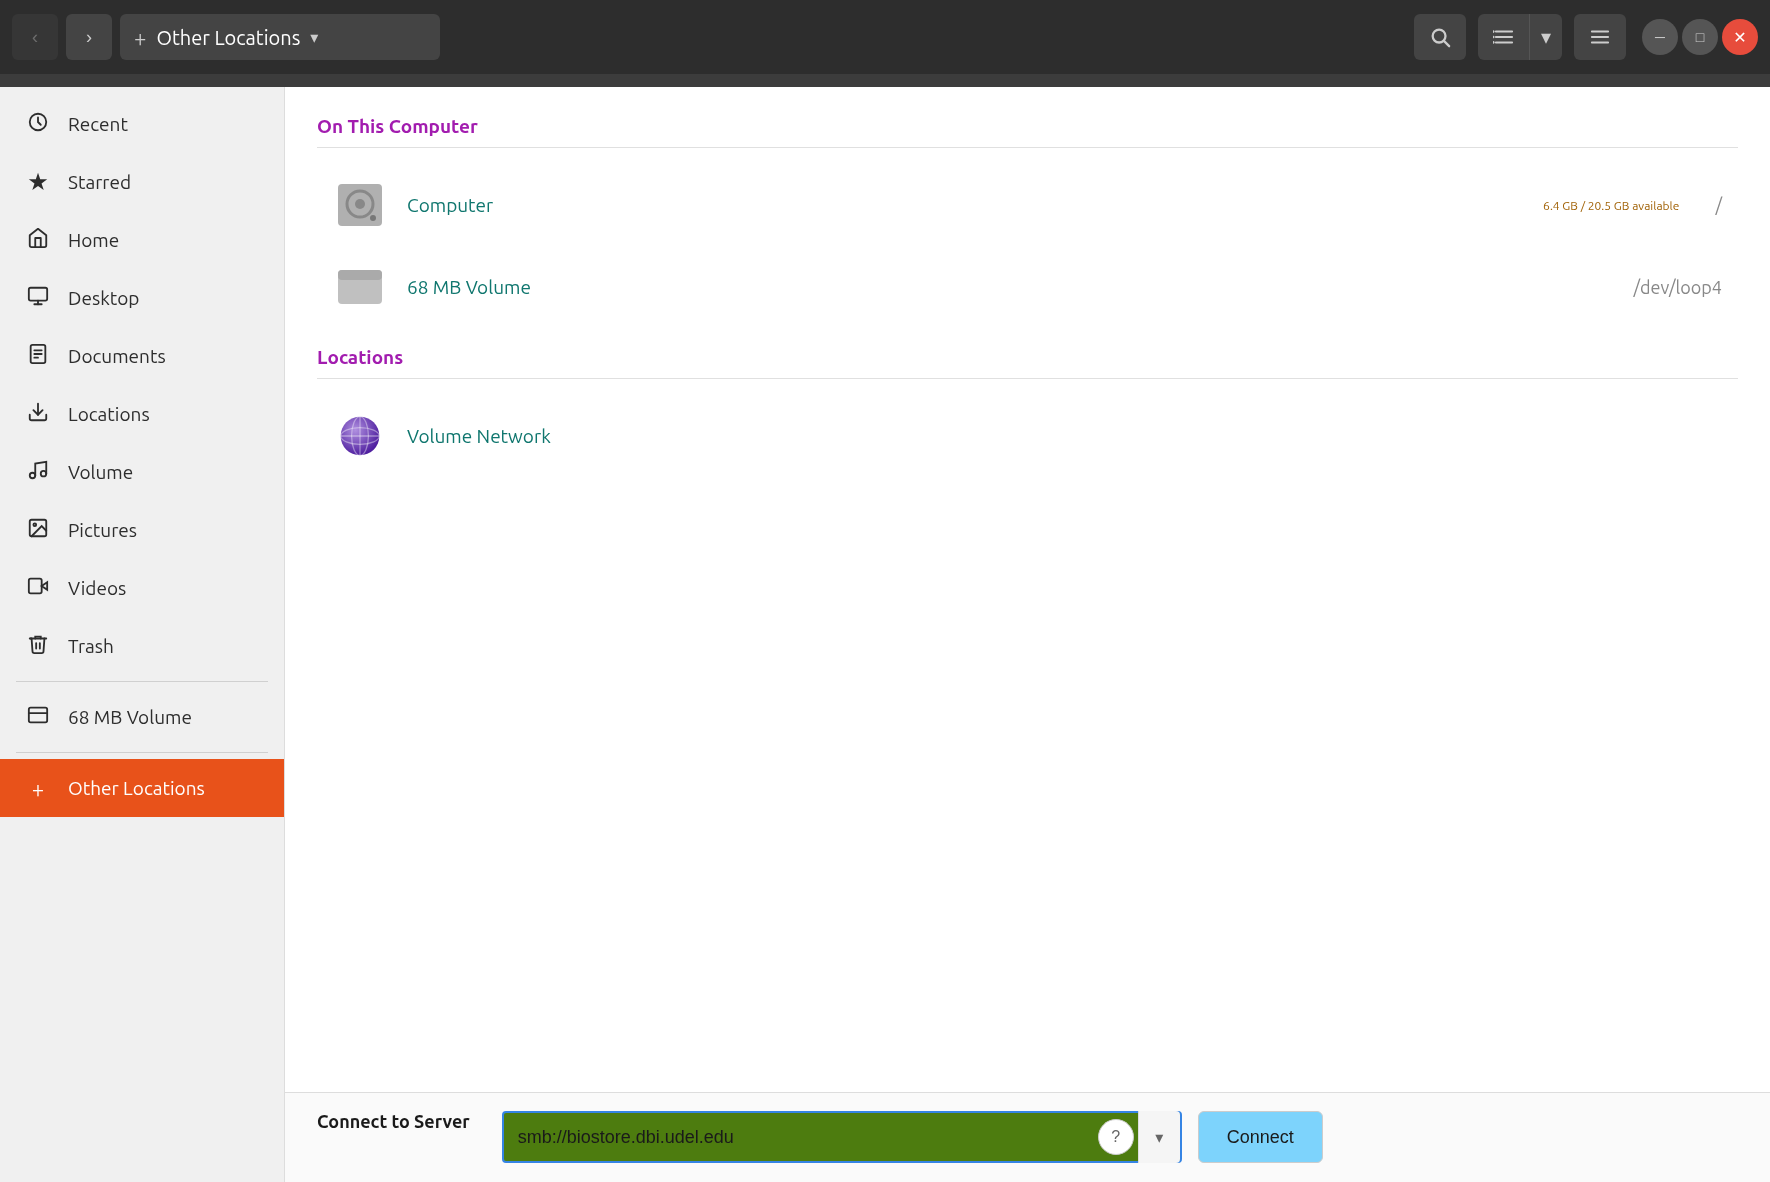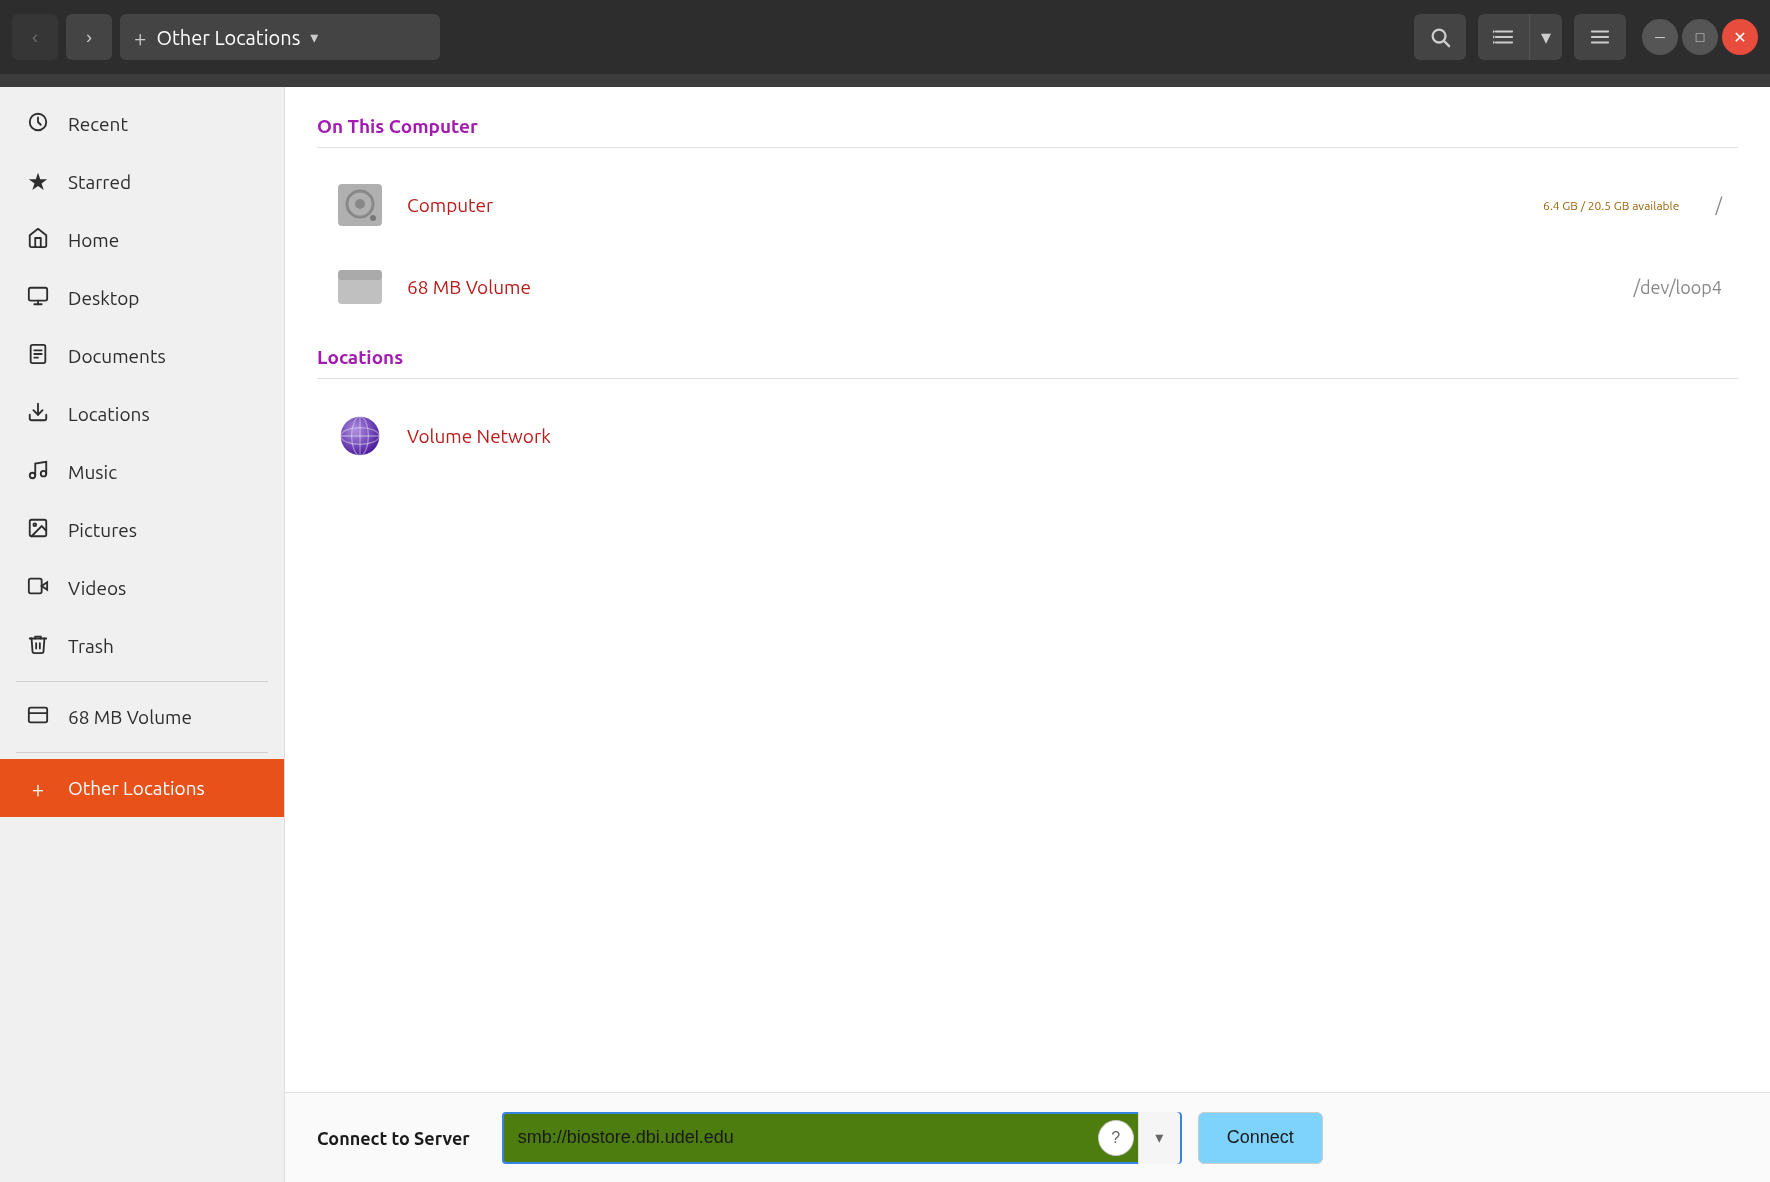--- a/index.html
+++ b/index.html
@@ -188,21 +188,21 @@
       width: 54px;
       height: 54px;
       flex-shrink: 0;
       display: flex;
       align-items: center;
       justify-content: center;
     }
 
     .location-name {
       font-size: 19px;
-      color: #b91c1c;
+      color: #0f766e;
       flex: 1;
     }
     .location-meta {
       color: #a16207;
       font-size: 12px;
       margin-right: 16px;
     }
     .location-path {
       color: #888;
       font-size: 18px;
@@ -212,21 +212,21 @@
       height: 1px;
       background: #e0e0e0;
       margin: 10px 0 16px 0;
     }
 
     
     .connect-bar {
       border-top: 1px solid #ddd;
       padding: 18px 32px;
       display: flex;
-      align-items: center;
+      align-items: flex-start;
       gap: 16px;
       background: #fafafa;
       height: 90px;
     }
     .connect-label {
       font-size: 18px;
       font-weight: 700;
       color: #1a1a1a;
       white-space: nowrap;
       margin-right: 16px;
@@ -410,21 +410,21 @@
     </div>
 
     <div class="sidebar-item">
       <span class="icon">
         <svg width="22" height="22" viewBox="0 0 24 24" fill="none" stroke="currentColor" stroke-width="2" stroke-linecap="round">
           <path d="M9 18V5l12-2v13"></path>
           <circle cx="6" cy="18" r="3"></circle>
           <circle cx="18" cy="16" r="3"></circle>
         </svg>
       </span>
-      <span class="sidebar-item-label">Music</span>
+      <span class="sidebar-item-label">Volume</span>
     </div>
 
     <div class="sidebar-item">
       <span class="icon">
         <svg width="22" height="22" viewBox="0 0 24 24" fill="none" stroke="currentColor" stroke-width="2" stroke-linecap="round">
           <rect x="3" y="3" width="18" height="18" rx="2"></rect>
           <circle cx="8.5" cy="8.5" r="1.5"></circle>
           <polyline points="21,15 16,10 5,21"></polyline>
         </svg>
       </span>

